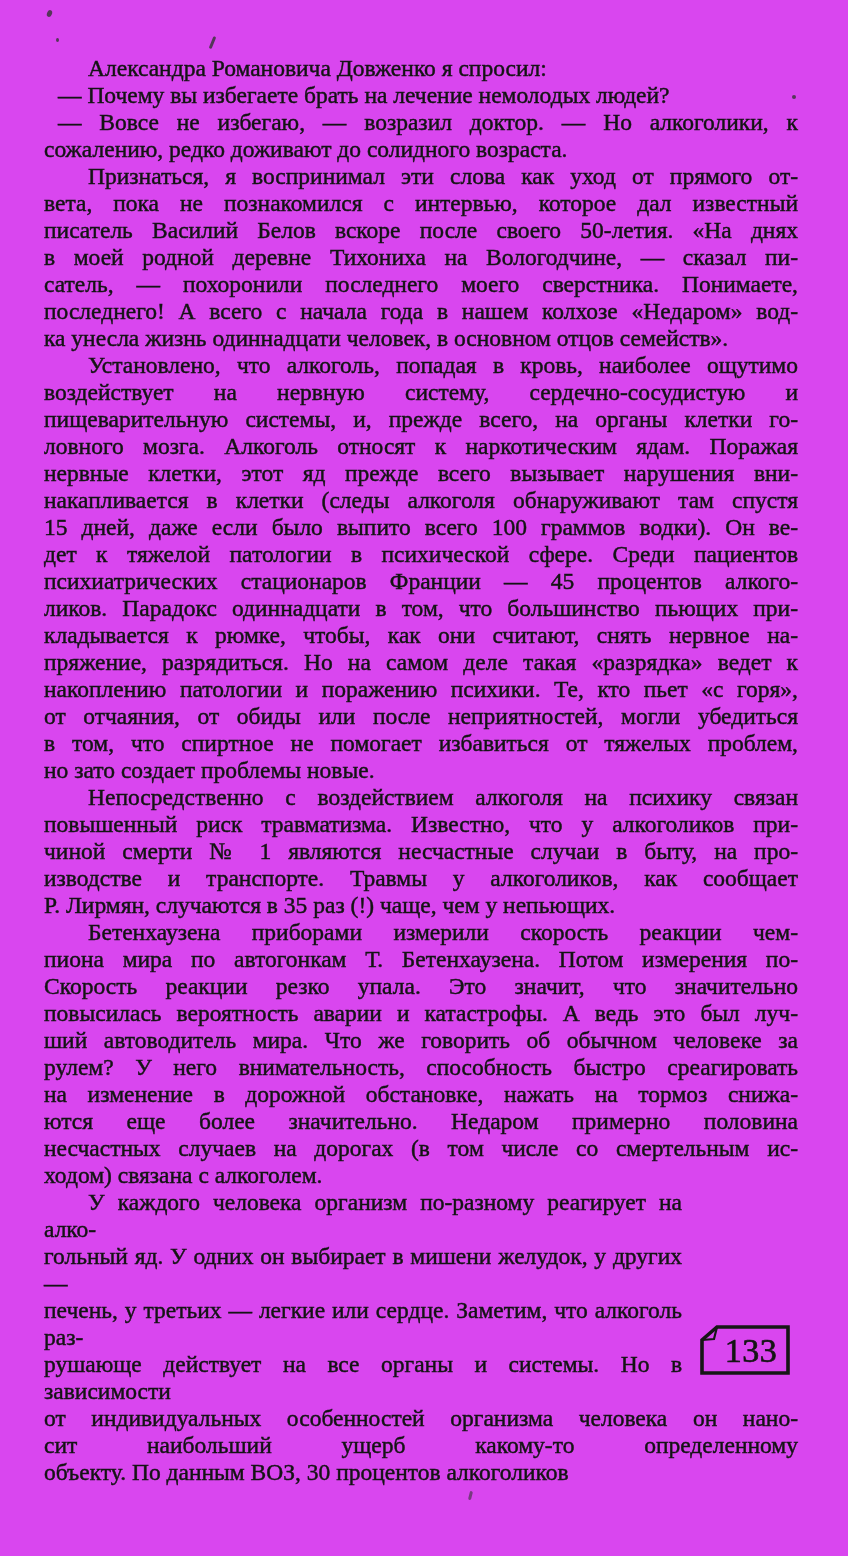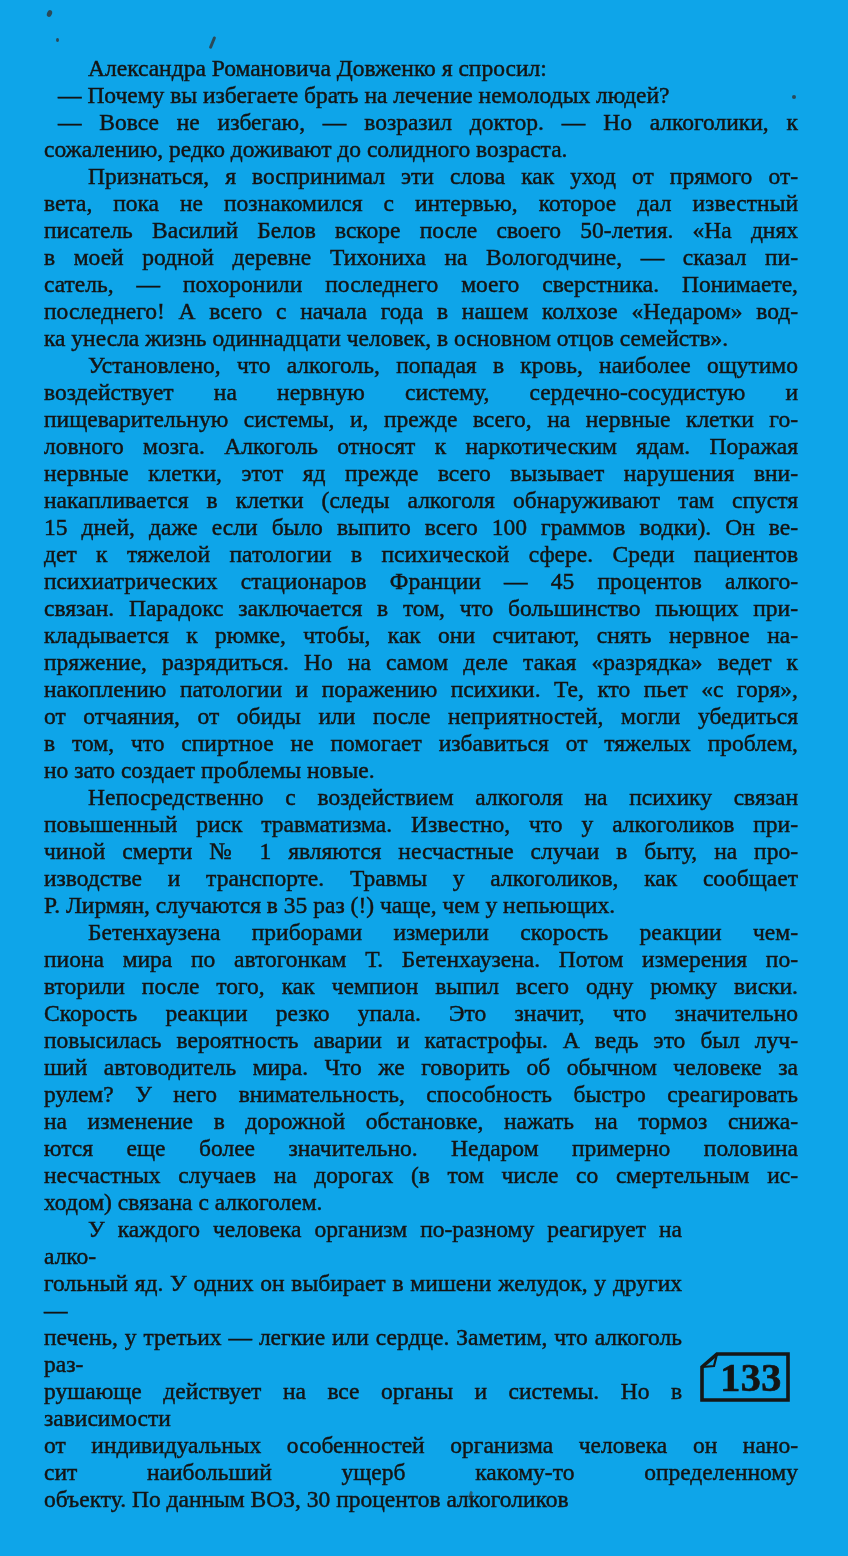--- a/index.html
+++ b/index.html
@@ -1,21 +1,21 @@
 <!DOCTYPE html>
 <html><head>
 <meta charset="utf-8">
 <style>
   html, body { margin: 0; padding: 0; background: #e9e9e9; }
   .page {
     position: relative;
     width: 848px;
     height: 1556px;
     margin: 0 auto;
-    background: #0ea5e9;
+    background: #d946ef;
     overflow: hidden;
     font-family: "Liberation Serif", "DejaVu Serif", serif;
     color: #141414;
   }
   .textblock {
     position: absolute;
     left: 44px;
     top: 55px;
     width: 754px;
     font-size: 23.5px;
@@ -41,22 +41,22 @@
     position: relative;
   }
   .pagebox svg { position: absolute; left: 0; top: 0; }
   .pagenum {
     position: absolute;
     left: 0; top: 0; right: 0; bottom: 0;
     display: flex;
     align-items: center;
     justify-content: center;
     padding-left: 12px;
-    font-weight: bold;
-    font-size: 40px;
+    font-weight: normal;
+    font-size: 34px;
     letter-spacing: 0.5px;
     -webkit-text-stroke: 0.7px #141414;
   }
 
   
   .speck {
     position: absolute;
     background: #333;
     border-radius: 50%;
     opacity: 0.8;
@@ -88,46 +88,45 @@
         <div class="line">вета, пока не познакомился с интервью, которое дал известный</div>
         <div class="line">писатель Василий Белов вскоре после своего 50-летия. «На днях</div>
         <div class="line">в моей родной деревне Тихониха на Вологодчине, — сказал пи-</div>
         <div class="line">сатель, — похоронили последнего моего сверстника. Понимаете,</div>
         <div class="line">последнего! А всего с начала года в нашем колхозе «Недаром» вод-</div>
         <div class="line lastline">ка унесла жизнь одиннадцати человек, в основном отцов семейств».</div>
       </div>
       <div class="para">
         <div class="line firstline">Установлено, что алкоголь, попадая в кровь, наиболее ощутимо</div>
         <div class="line">воздействует на нервную систему, сердечно-сосудистую и</div>
-        <div class="line">пищеварительную системы, и, прежде всего, на нервные клетки го-</div>
+        <div class="line">пищеварительную системы, и, прежде всего, на органы клетки го-</div>
         <div class="line">ловного мозга. Алкоголь относят к наркотическим ядам. Поражая</div>
         <div class="line">нервные клетки, этот яд прежде всего вызывает нарушения вни-</div>
         <div class="line">накапливается в клетки (следы алкоголя обнаруживают там спустя</div>
         <div class="line">15 дней, даже если было выпито всего 100 граммов водки). Он ве-</div>
         <div class="line">дет к тяжелой патологии в психической сфере. Среди пациентов</div>
         <div class="line">психиатрических стационаров Франции — 45 процентов алкого-</div>
-        <div class="line">связан. Парадокс заключается в том, что большинство пьющих при-</div>
+        <div class="line">ликов. Парадокс одиннадцати в том, что большинство пьющих при-</div>
         <div class="line">кладывается к рюмке, чтобы, как они считают, снять нервное на-</div>
         <div class="line">пряжение, разрядиться. Но на самом деле такая «разрядка» ведет к</div>
         <div class="line">накоплению патологии и поражению психики. Те, кто пьет «с горя»,</div>
         <div class="line">от отчаяния, от обиды или после неприятностей, могли убедиться</div>
         <div class="line">в том, что спиртное не помогает избавиться от тяжелых проблем,</div>
         <div class="line lastline">но зато создает проблемы новые.</div>
       </div>
       <div class="para">
         <div class="line firstline">Непосредственно с воздействием алкоголя на психику связан</div>
         <div class="line">повышенный риск травматизма. Известно, что у алкоголиков при-</div>
         <div class="line">чиной смерти № 1 являются несчастные случаи в быту, на про-</div>
         <div class="line">изводстве и транспорте. Травмы у алкоголиков, как сообщает</div>
         <div class="line lastline">Р. Лирмян, случаются в 35 раз (!) чаще, чем у непьющих.</div>
       </div>
       <div class="para">
         <div class="line firstline">Бетенхаузена приборами измерили скорость реакции чем-</div>
         <div class="line">пиона мира по автогонкам Т. Бетенхаузена. Потом измерения по-</div>
-        <div class="line">вторили после того, как чемпион выпил всего одну рюмку виски.</div>
         <div class="line">Скорость реакции резко упала. Это значит, что значительно</div>
         <div class="line">повысилась вероятность аварии и катастрофы. А ведь это был луч-</div>
         <div class="line">ший автоводитель мира. Что же говорить об обычном человеке за</div>
         <div class="line">рулем? У него внимательность, способность быстро среагировать</div>
         <div class="line">на изменение в дорожной обстановке, нажать на тормоз снижа-</div>
         <div class="line">ются еще более значительно. Недаром примерно половина</div>
         <div class="line">несчастных случаев на дорогах (в том числе со смертельным ис-</div>
         <div class="line lastline">ходом) связана с алкоголем.</div>
       </div>
       <div class="para">

